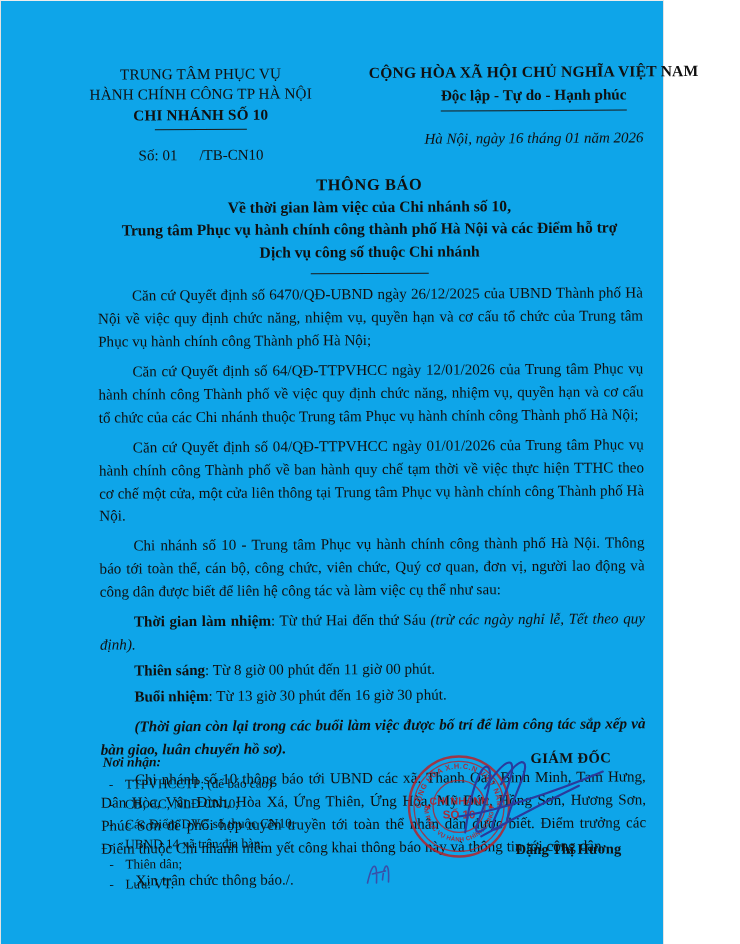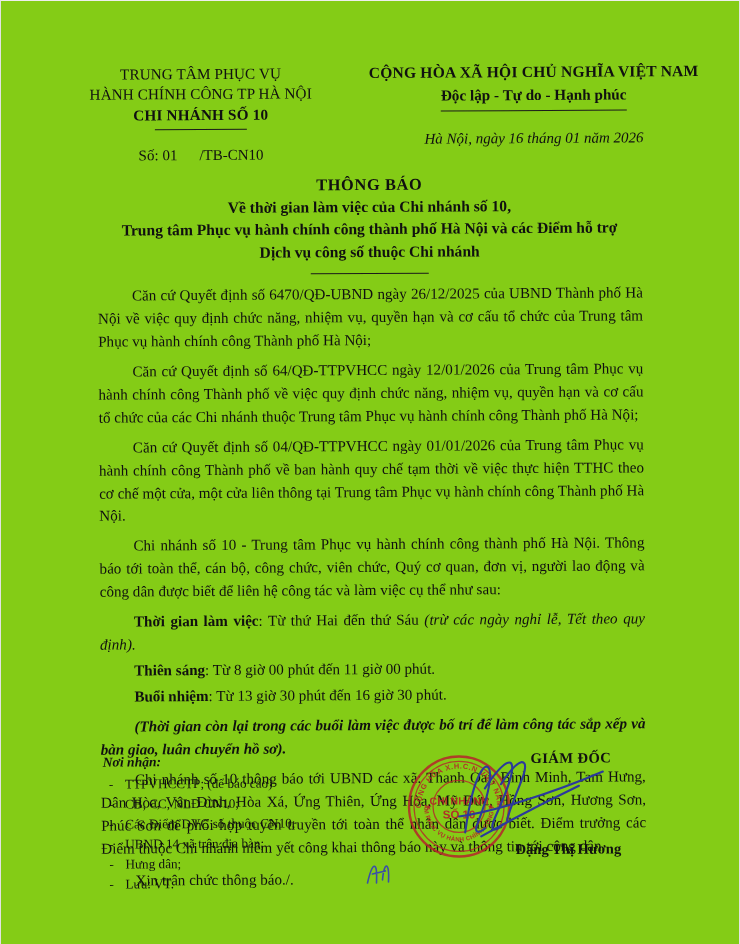--- a/index.html
+++ b/index.html
@@ -10,23 +10,23 @@
   body {
     width: 740px;
     height: 944px;
     overflow: hidden;
     font-family: "Liberation Serif", "DejaVu Serif", serif;
     color: #101010;
   }
 
   #page {
     position: relative;
-    width: 740px;
+    width: 664px;
     height: 944px;
-    background: #84cc16;
+    background: #0ea5e9;
     box-sizing: border-box;
     border-left: 1px solid #e2e2e2;
     border-right: 1px solid #e3e3e3;
     border-top: 1px solid #ededed;
   }
 
   .sheet {
     position: absolute;
     left: 0; top: 0;
     width: 740px;
@@ -275,21 +275,21 @@
     </div>
 
     <div class="body-block">
 
       <p>Căn cứ Quyết định số 6470/QĐ-UBND ngày 26/12/2025 của UBND Thành phố Hà Nội về việc quy định chức năng, nhiệm vụ, quyền hạn và cơ cấu tổ chức của Trung tâm Phục vụ hành chính công Thành phố Hà Nội;</p>
       <p>Căn cứ Quyết định số 64/QĐ-TTPVHCC ngày 12/01/2026 của Trung tâm Phục vụ hành chính công Thành phố về việc quy định chức năng, nhiệm vụ, quyền hạn và cơ cấu tổ chức của các Chi nhánh thuộc Trung tâm Phục vụ hành chính công Thành phố Hà Nội;</p>
       <p>Căn cứ Quyết định số 04/QĐ-TTPVHCC ngày 01/01/2026 của Trung tâm Phục vụ hành chính công Thành phố về ban hành quy chế tạm thời về việc thực hiện TTHC theo cơ chế một cửa, một cửa liên thông tại Trung tâm Phục vụ hành chính công Thành phố Hà Nội.</p>
       <p>Chi nhánh số 10 - Trung tâm Phục vụ hành chính công thành phố Hà Nội. Thông báo tới toàn thể, cán bộ, công chức, viên chức, Quý cơ quan, đơn vị, người lao động và công dân được biết để liên hệ công tác và làm việc cụ thể như sau:</p>
 
       <div class="hanging">
-        <b>Thời gian làm việc</b><span>: Từ thứ Hai đến thứ Sáu </span><span class="it">(trừ các ngày nghỉ lễ, Tết theo quy định).</span>
+        <b>Thời gian làm nhiệm</b><span>: Từ thứ Hai đến thứ Sáu </span><span class="it">(trừ các ngày nghỉ lễ, Tết theo quy định).</span>
       </div>
 
       <div class="hanging">
         <b>Thiên sáng</b><span>: Từ 8 giờ 00 phút đến 11 giờ 00 phút.</span>
       </div>
 
       <div class="hanging">
         <b>Buổi nhiệm</b><span>: Từ 13 giờ 30 phút đến 16 giờ 30 phút.</span>
       </div>
 
@@ -310,21 +310,21 @@
 
     <div class="footer">
 
       <div class="recipients">
         <div class="rcp-title">Nơi nhận:</div>
         <ul>
           <li><span class="dash">-</span><span>TTPVHCCTP; (để báo cáo)</span></li>
           <li><span class="dash">-</span><span>CB, CC, NLĐ CN10;</span></li>
           <li><span class="dash">-</span><span>Các Điểm DVC số thuộc CN10;</span></li>
           <li><span class="dash">-</span><span>UBND 14 xã trên địa bàn;</span></li>
-          <li><span class="dash">-</span><span>Hưng dân;</span></li>
+          <li><span class="dash">-</span><span>Thiên dân;</span></li>
           <li><span class="dash">-</span><span>Lưu: VT.</span></li>
         </ul>
       </div>
 
       <div class="signature">
         <div class="sig-role">GIÁM ĐỐC</div>
 
         <div class="seal">
           <svg width="104" height="104" viewBox="0 0 104 104">
             <defs>

